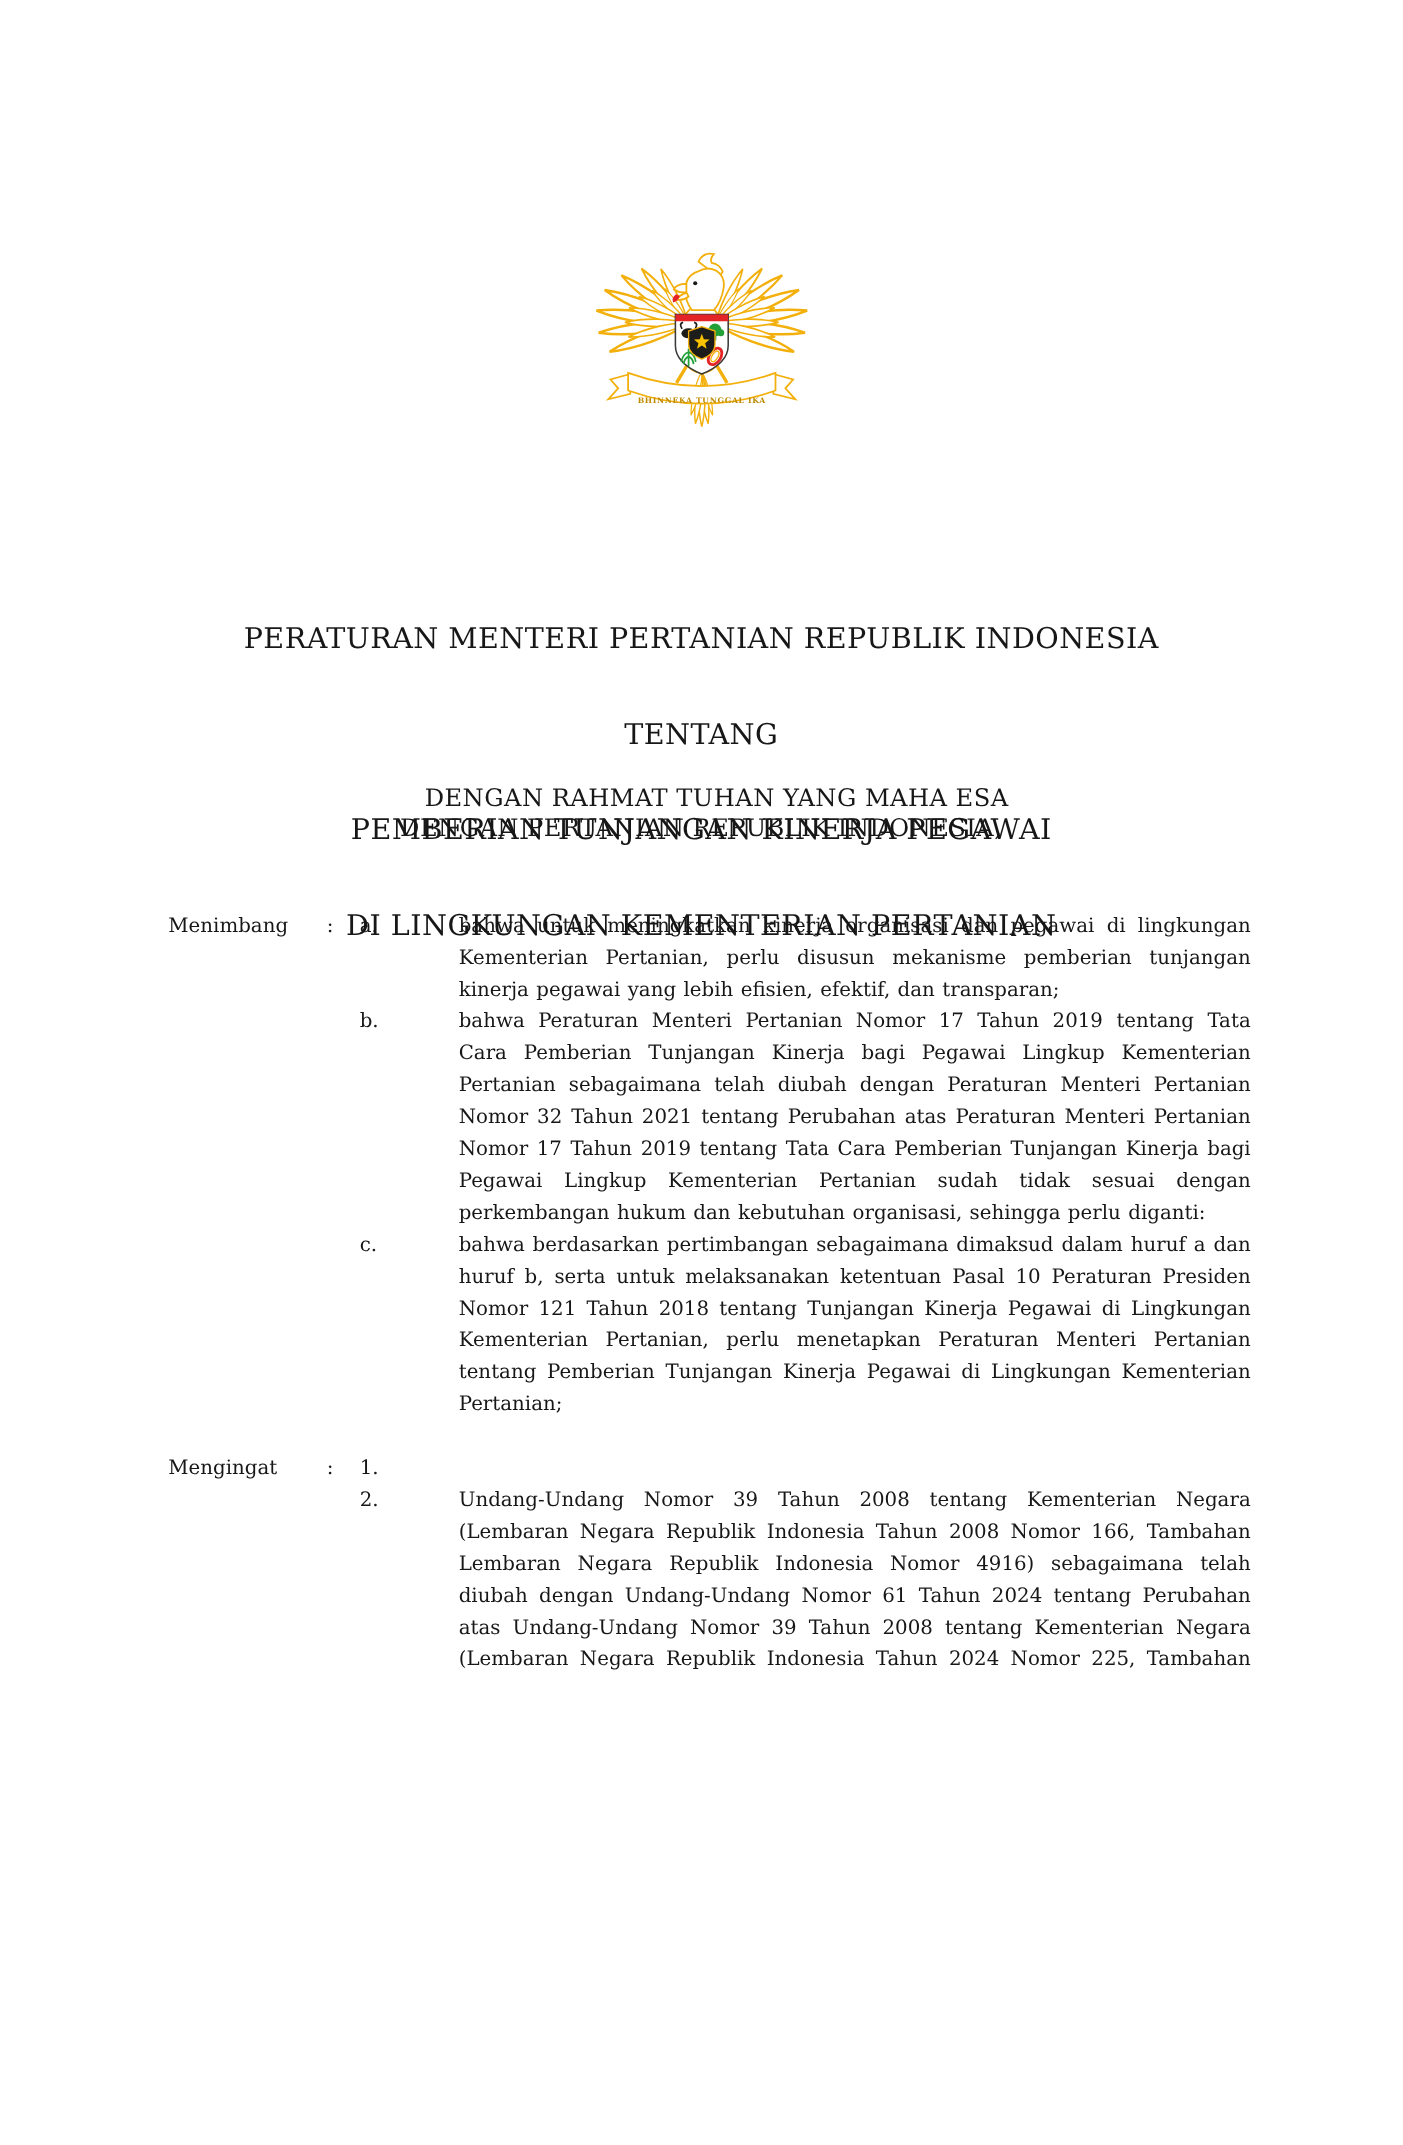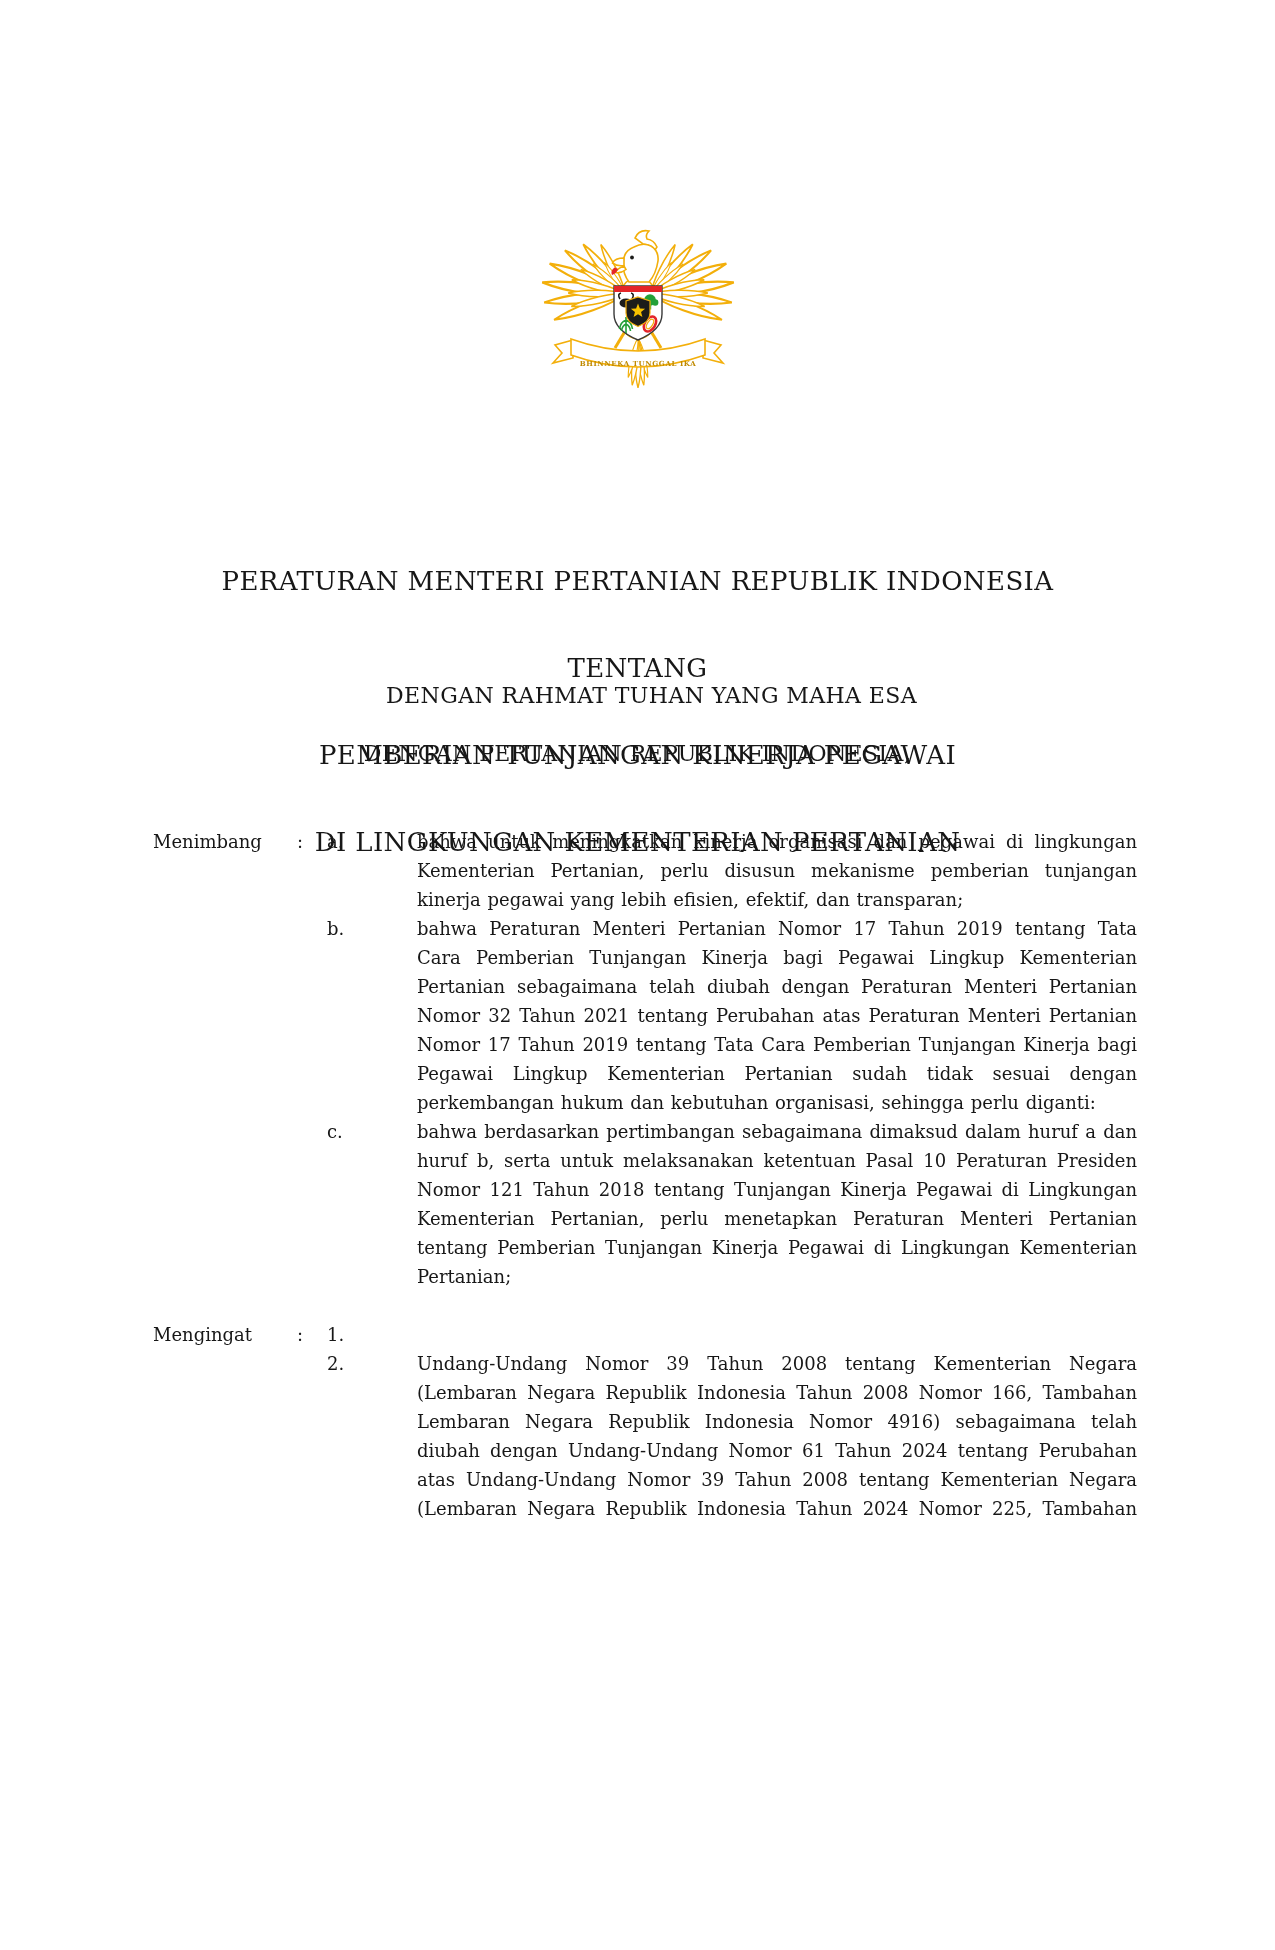--- a/index.html
+++ b/index.html
@@ -31,21 +31,21 @@
     left: 0;
     right: 0;
     text-align: center;
     font-size: 26px;
     line-height: 29px;
     letter-spacing: 0.4px;
     white-space: pre;
   }
   .invocation-line {
     position: absolute;
-    top: 681px;
+    top: 712px;
     left: 0;
     right: 0;
     text-align: center;
     font-size: 22px;
     line-height: 29px;
     letter-spacing: 0.4px;
     padding-left: 28px;
   }
   .authority-line {
     position: absolute;

